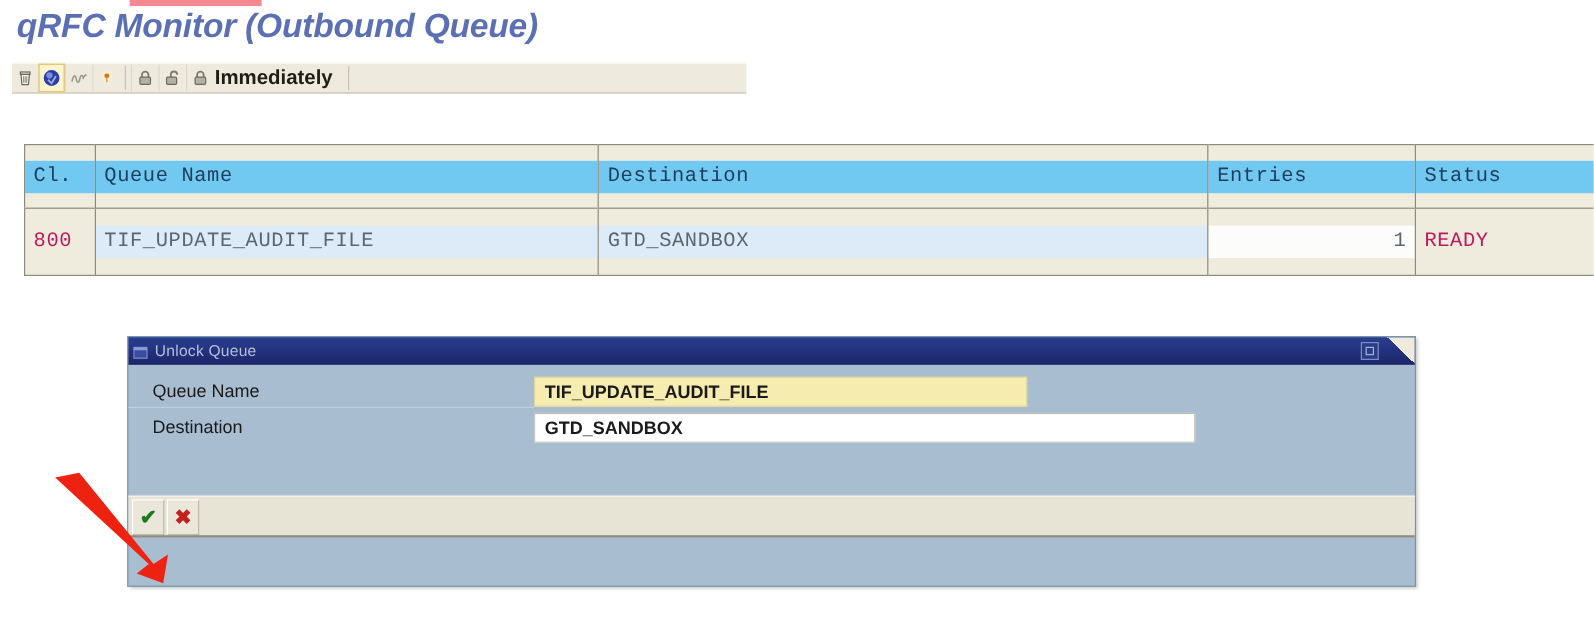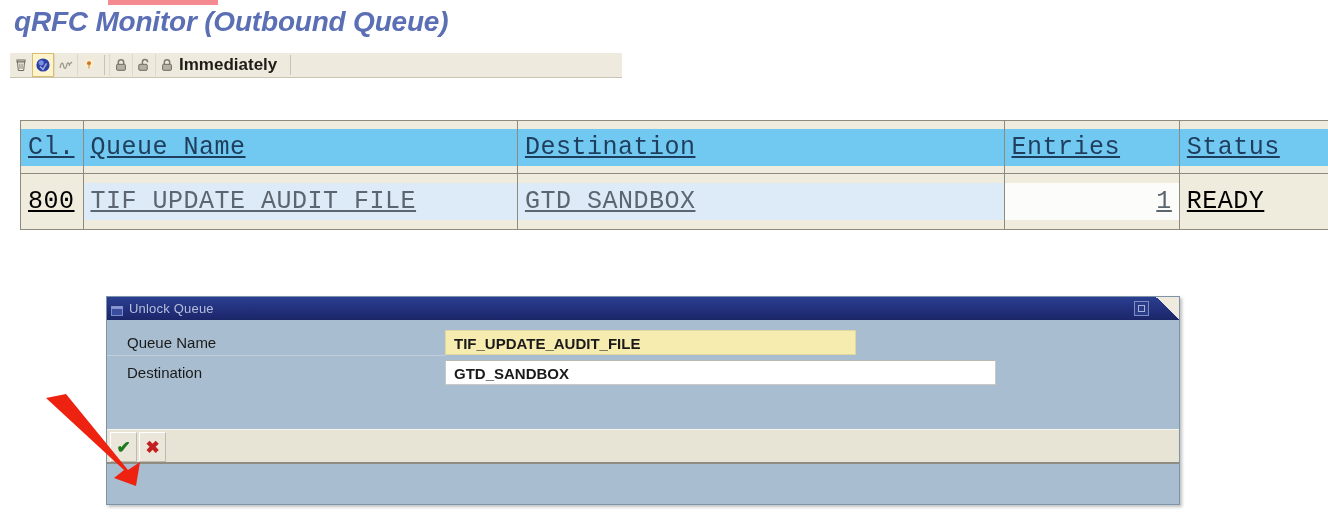--- a/index.html
+++ b/index.html
@@ -98,53 +98,52 @@
   #queue-table td {
     border-right: 1px solid #8d8b80;
     padding: 0;
     height: 55px;
     vertical-align: middle;
   }
   #queue-table tr.hdr td { height: 52px; }
   #queue-table tr.hdr { border-bottom: 1px solid #8d8b80; }
   .cellbox {
     display: block;
-    font-size: 25px;
+    font-size: 17px;
     letter-spacing: 0.5px;
     color: #2f4f6e;
     padding: 4px 7px;
     white-space: nowrap;
     overflow: hidden;
-    text-decoration: underline;
   }
   .hdr .cellbox {
     background: #71c8f0;
     color: #1f3d5c;
   }
   .row .cellbox {
     background: #ddeaf7;
     color: #5c6670;
   }
-  .cellbox.plain { background: transparent !important; color: #000000; }
+  .cellbox.plain { background: transparent !important; color: #be185d; }
   .cellbox.numfield {
     background: #fcfcfa !important;
     text-align: right;
     color: #5c6670;
   }
   .col-cl    { width: 62px; }
   .col-queue { width: 480px; }
   .col-dest  { width: 635px; }
   .col-entr  { width: 200px; margin-left: 45px; }
   .col-stat  { width: 200px; }
 
   
   #unlock-dialog {
     position: absolute;
     left: 106px;
-    top: 296px;
+    top: 280px;
     width: 1072px;
     height: 207px;
     background: #a8bdd0;
     box-shadow: 2px 2px 3px rgba(0,0,0,0.25);
     border: 1px solid #7d93a8;
   }
   #dlg-titlebar {
     height: 23px;
     background: linear-gradient(to bottom, #2a3f90 0%, #22307c 55%, #1b2668 100%);
     display: flex;

